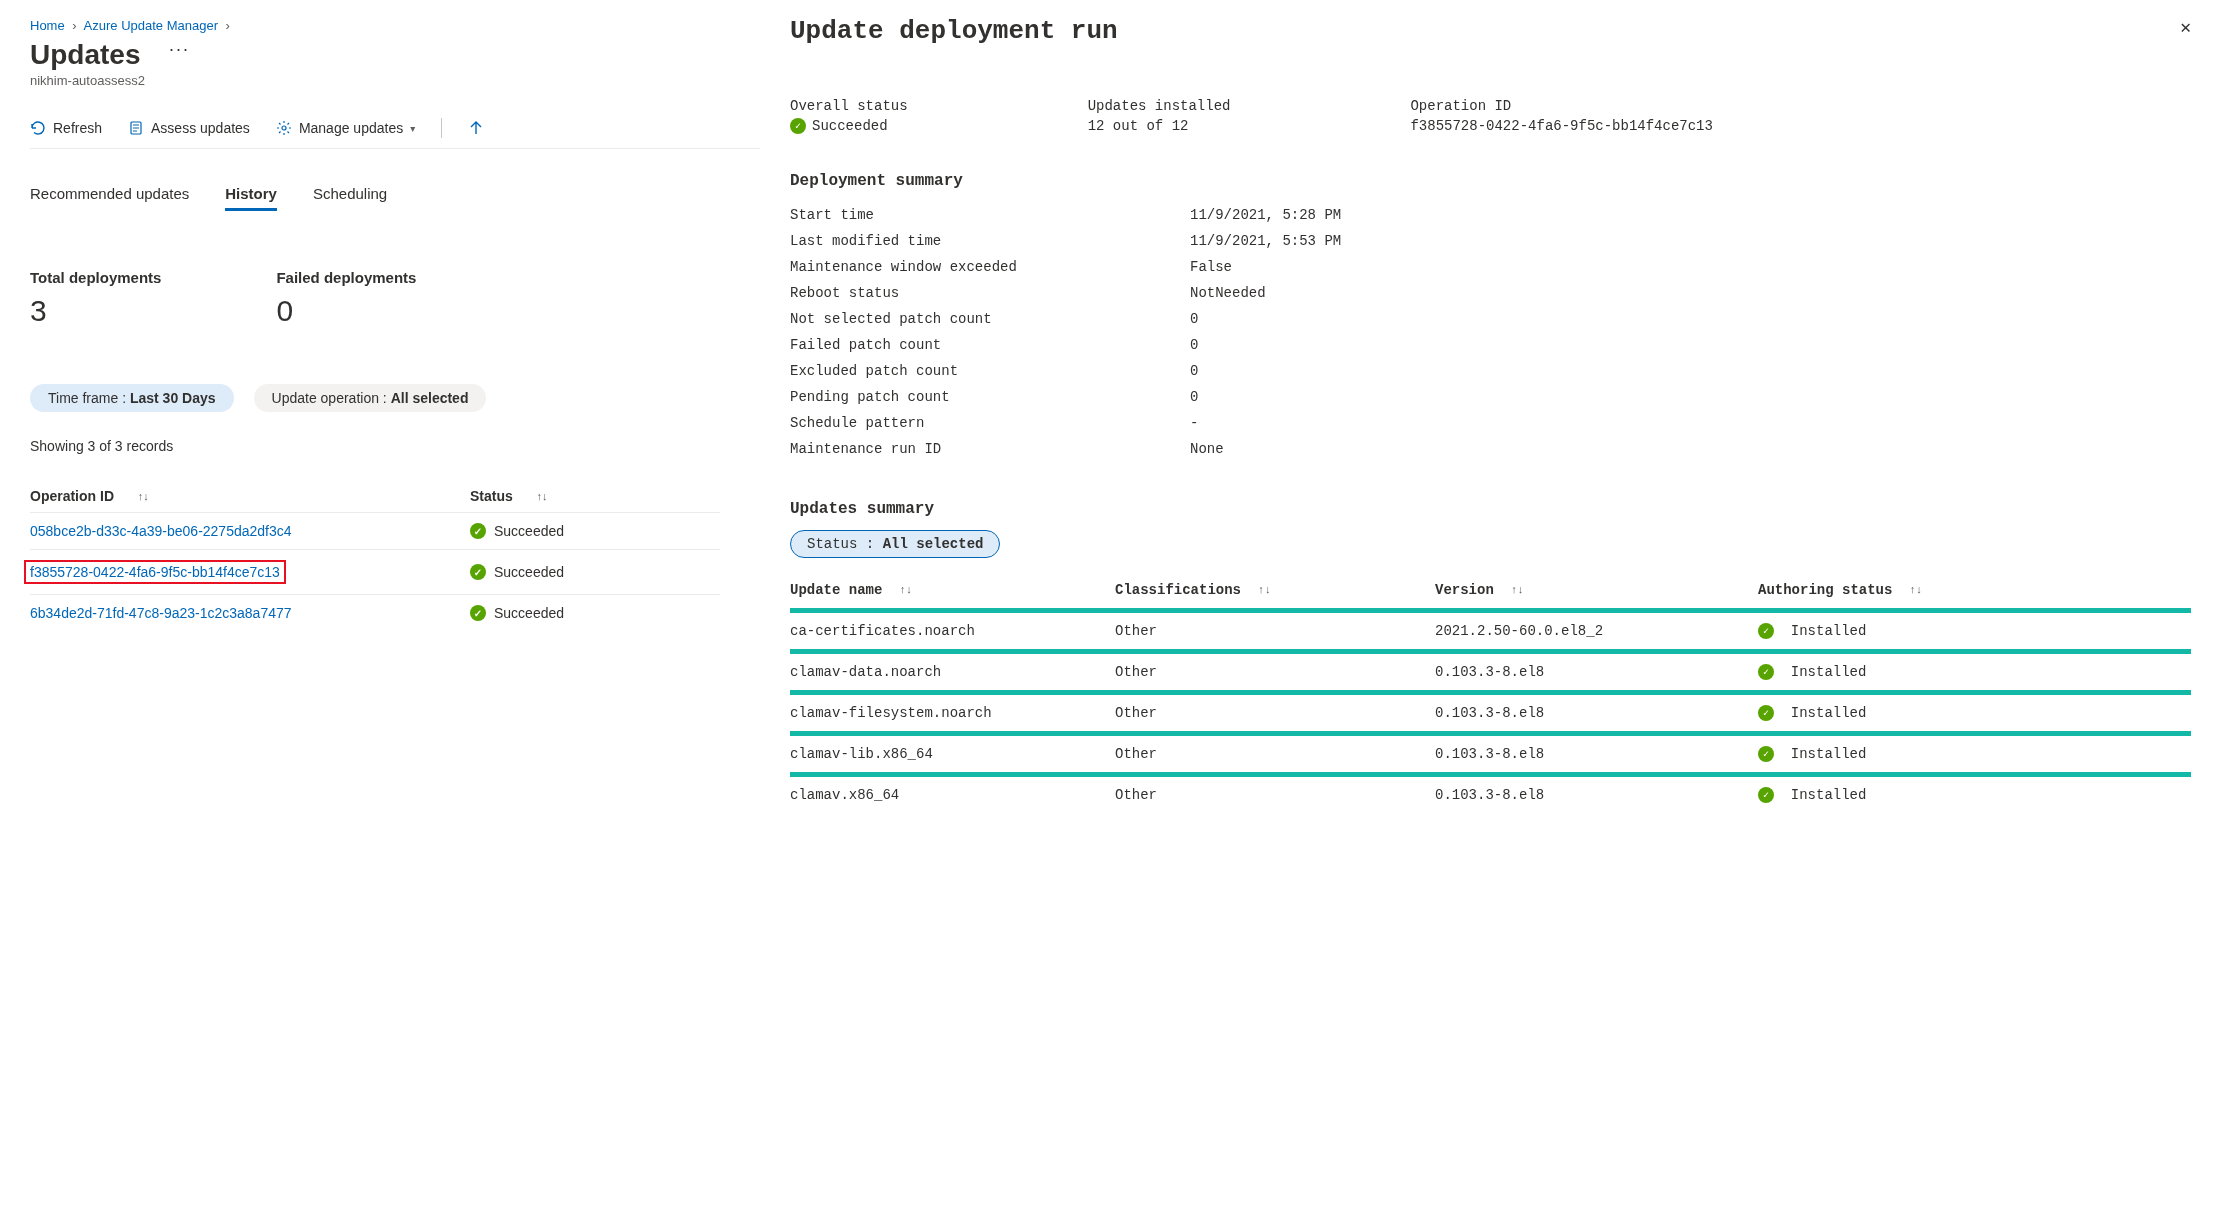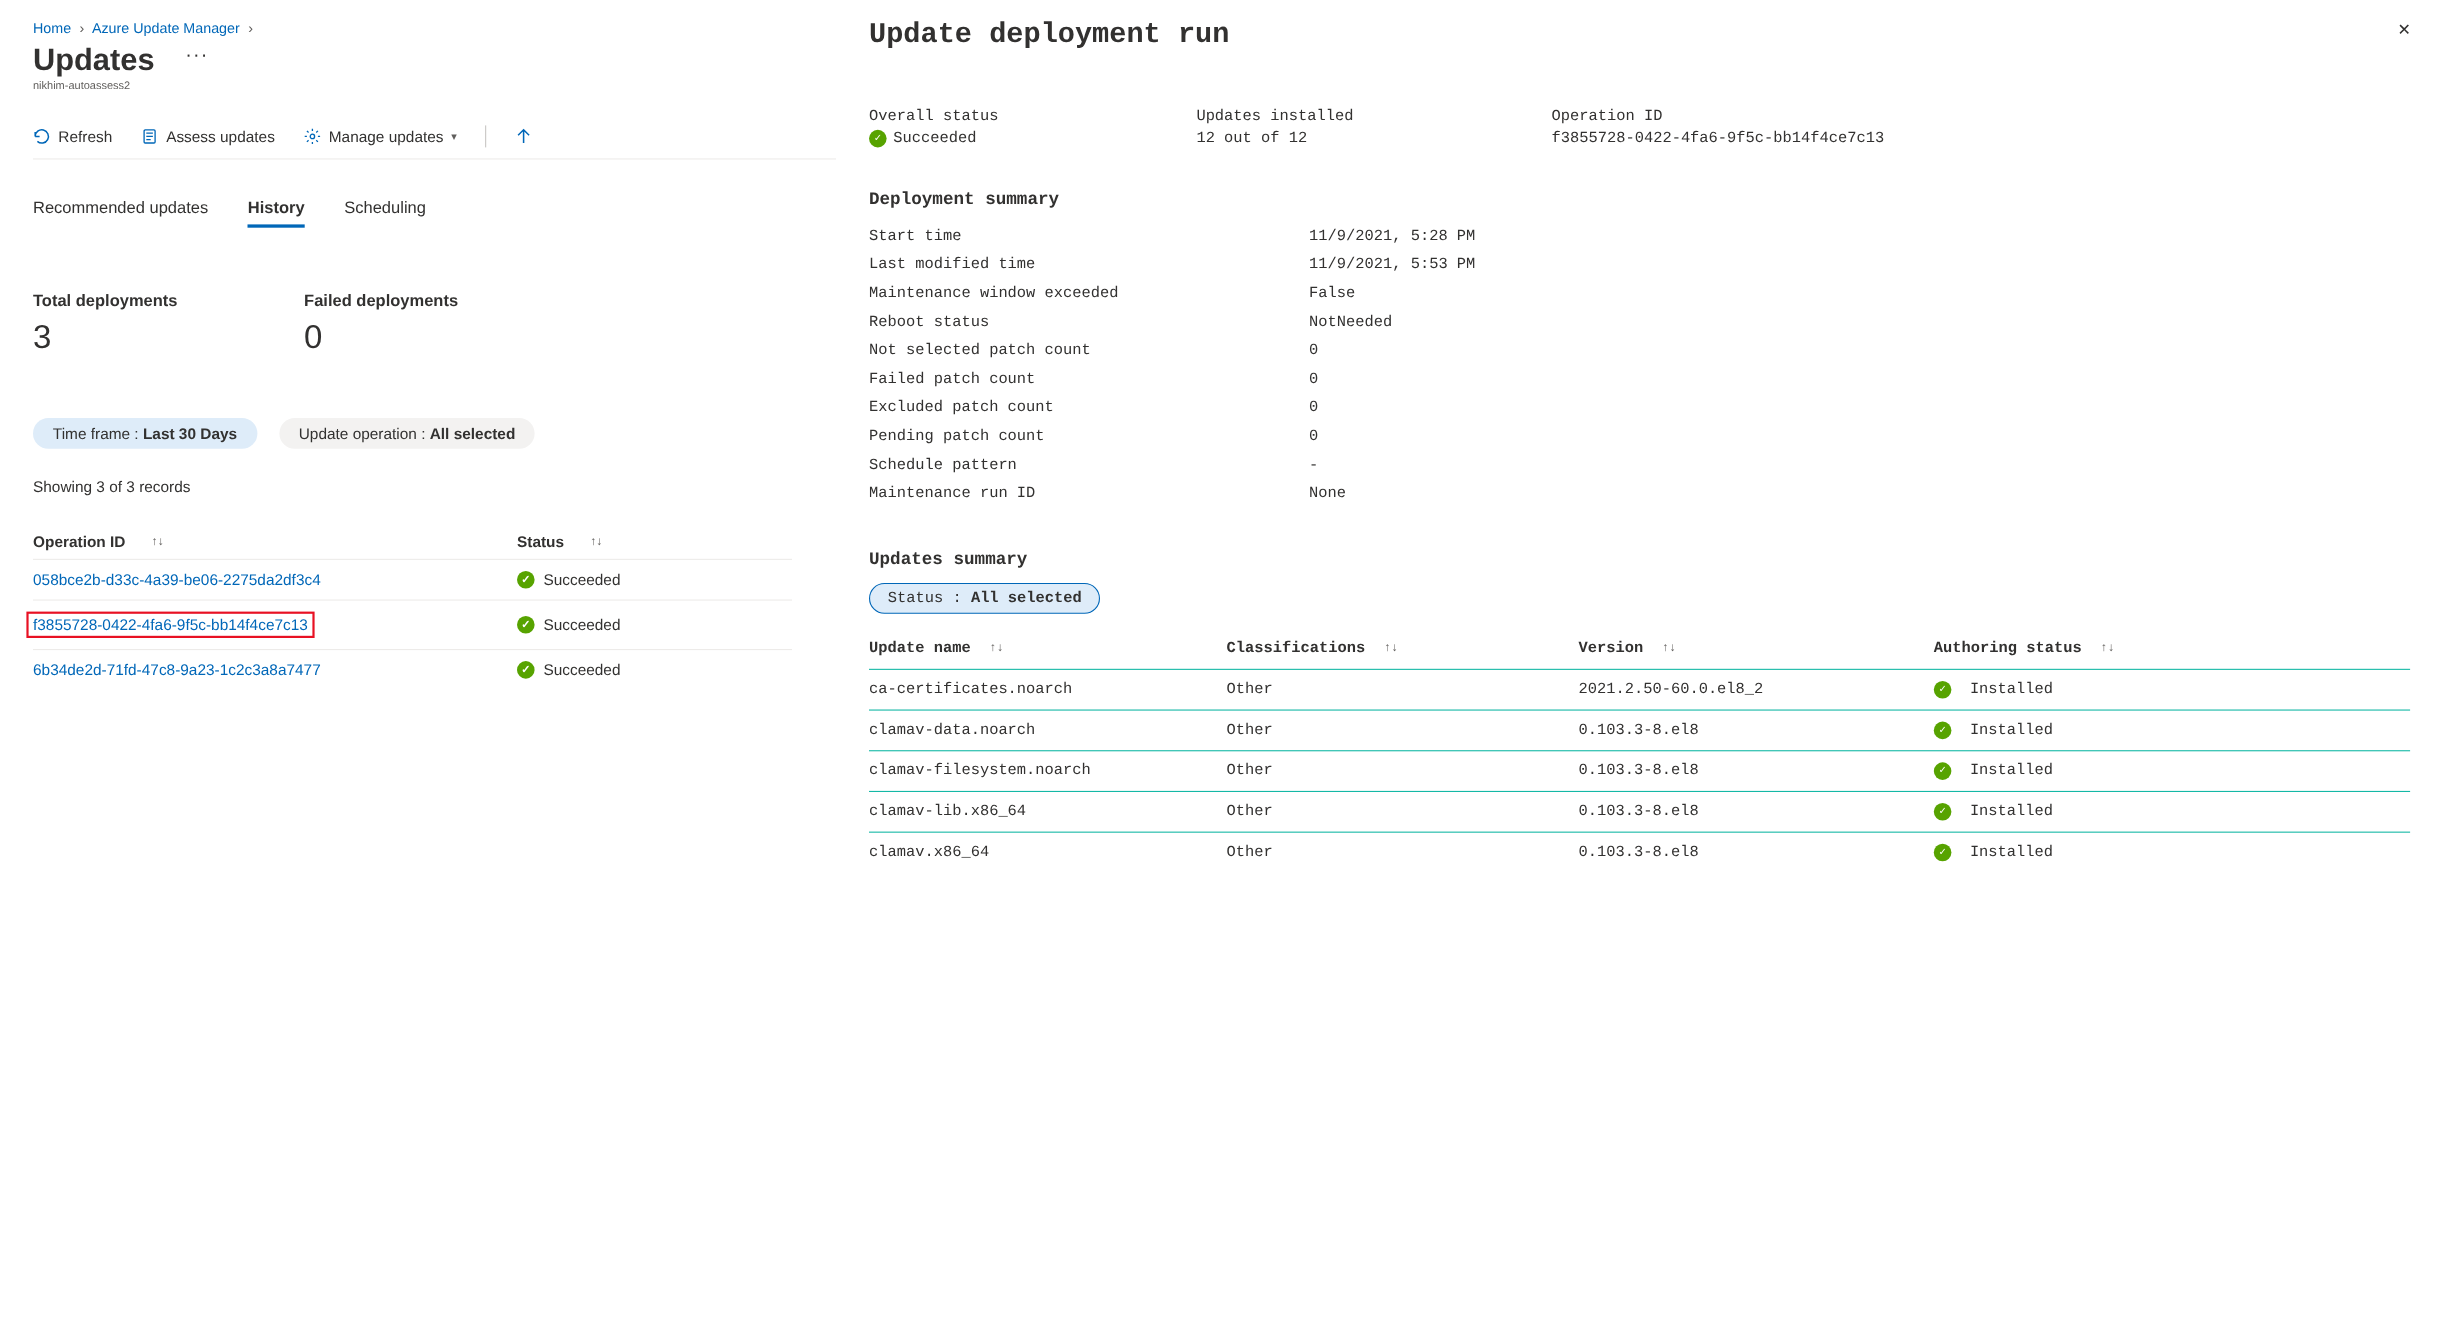--- a/index.html
+++ b/index.html
@@ -11,21 +11,21 @@
     overflow: hidden;
   }
   .app { display: flex; width: 2221px; height: 1209px; position: relative; }
   .main-col { flex: 0 0 760px; padding: 18px 0 0 30px; }
   .breadcrumb { font-size: 13px; color: #605e5c; margin-bottom: 6px; }
   .breadcrumb a { color: #0067b8; text-decoration: none; }
   .breadcrumb .sep { color: #605e5c; margin: 0 4px; }
   .page-title-row { display: flex; align-items: flex-start; gap: 28px; }
   .page-title { font-size: 28px; font-weight: 600; }
   .more-dots { font-size: 18px; color: #323130; letter-spacing: 1px; }
-  .subtitle { font-size: 10px; color: #605e5c; margin-top: 2px; }
+  .subtitle { font-size: 13px; color: #605e5c; margin-top: 2px; }
   .toolbar { display: flex; align-items: center; gap: 26px; margin-top: 30px; padding-bottom: 10px; border-bottom: 1px solid #edebe9; }
   .toolbar-item { display: flex; align-items: center; gap: 7px; color: #323130; font-size: 14px; cursor: pointer; }
   .toolbar-item svg { width: 16px; height: 16px; }
   .toolbar-sep { width: 1px; height: 20px; background: #c8c6c4; }
   .chev-down { font-size: 10px; color: #605e5c; }
   .tabs { display: flex; gap: 36px; margin-top: 36px; font-size: 15px; }
   .tab { color: #323130; padding-bottom: 6px; cursor: pointer; }
   .tab.active { font-weight: 600; border-bottom: 3px solid #0067b8; }
   .stats-row { display: flex; gap: 115px; margin-top: 58px; }
   .stat-label { font-size: 15px; font-weight: 600; }
@@ -61,21 +61,21 @@
   .kv-row { display:flex; padding: 5px 0; }
   .kv-k { flex: 0 0 400px; color:#323130; }
   .kv-v { color:#323130; }
   .pill-outlined { background:#deecf9; border:1px solid #0067b8; border-radius:16px; padding:5px 16px; font-size:14px; display:inline-block; margin-top:12px;text-align:right;}
   .utab { margin-top: 14px; }
   .uthead { display:flex; font-weight:600; font-size:14px; padding: 10px 0; }
   .ucol-name { flex: 0 0 325px; display:flex; align-items:center;}
   .ucol-class { flex: 0 0 320px; display:flex; align-items:center;}
   .ucol-ver  { flex: 0 0 323px; display:flex; align-items:center;}
   .ucol-auth { flex: 1; display:flex; align-items:center;}
-  .urow { display:flex; padding: 10px 0; border-top:1px solid #14b8a6; font-size:14px;}
+  .urow { display:flex; padding: 10px 0; border-top:5px solid #14b8a6; font-size:14px;}
 </style>
 </head>
 <body>
 
 <div class="app">
   <div class="main-col">
     <div class="breadcrumb">
       <a>Home</a>
       <span class="sep">›</span>
       <a>Azure Update Manager</a>

